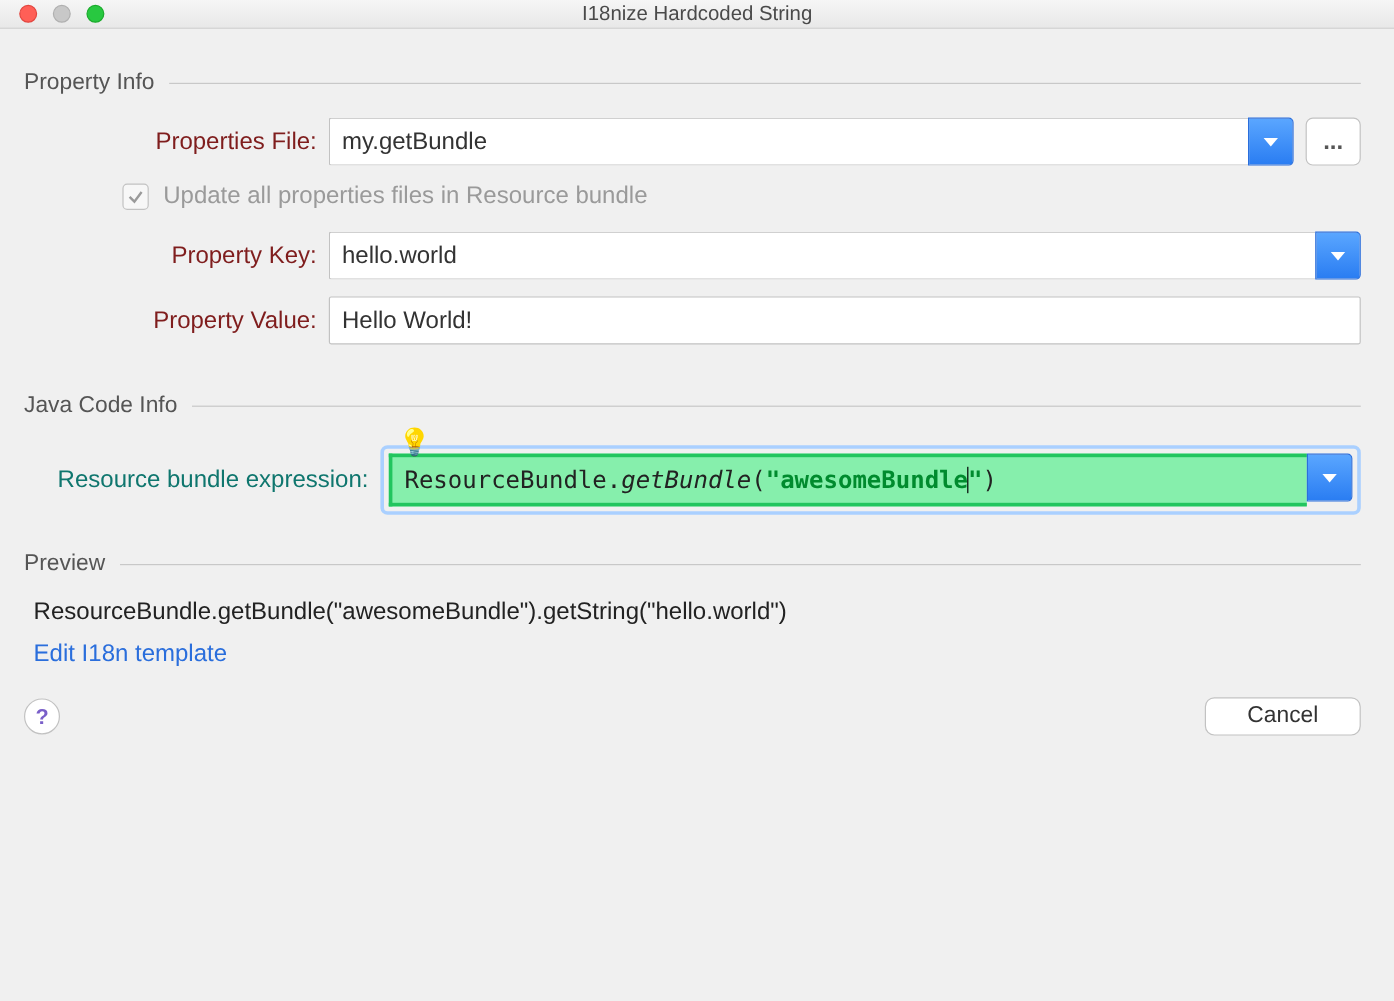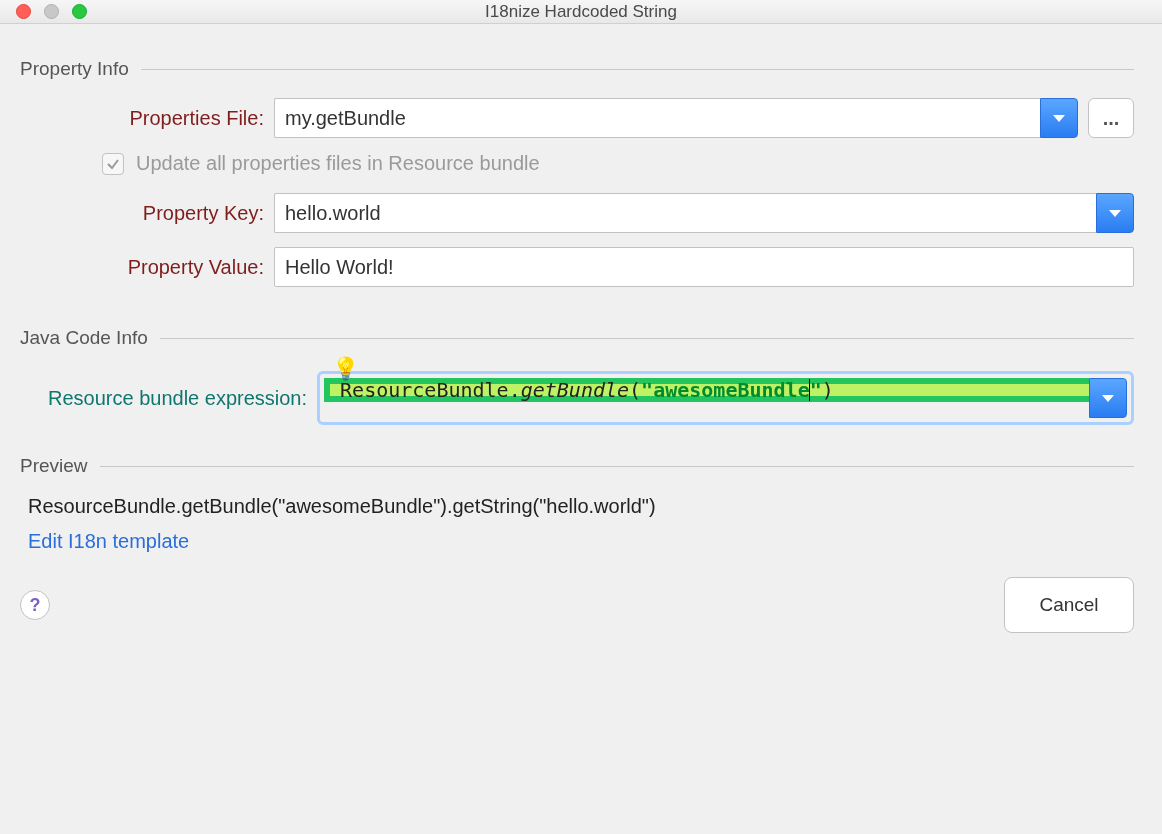--- a/index.html
+++ b/index.html
@@ -135,25 +135,25 @@
       border-radius: 6px;
     }
     .bulb {
       position: absolute;
       top: -18px;
       left: 12px;
       font-size: 22px;
       z-index: 2;
     }
     .code-field {
-      height: 24px;
-      display: flex;
-      align-items: center;
-      background: #bef264;
-      border: 6px solid #22c55e;
+      height: 44px;
+      display: flex;
+      align-items: center;
+      background: #86efac;
+      border: 3px solid #22c55e;
       font-family: "Menlo", "Consolas", monospace;
       font-size: 20px;
       padding: 0 10px;
     }
     .code-combo { display: flex; flex: 1; }
     .code-combo .code-field { flex: 1; border-right: none; }
     .code-token-class { color: #222; }
     .code-token-method { color: #222; font-style: italic; }
     .code-token-string { color: #008b2e; font-weight: bold; }
     .cursor { border-right: 1.5px solid #000; display: inline-block; height: 22px; vertical-align: middle; margin-left: -1px; }
@@ -176,21 +176,21 @@
       border: 1px solid #c2c2c2;
       border-radius: 50%;
       display: flex; align-items: center; justify-content: center;
       color: #7a5fc9;
       font-size: 18px; font-weight: bold;
       background: #fff;
       cursor: pointer;
     }
     .footer-btns { display: flex; gap: 18px; }
     .btn {
-      min-width: 130px; height: 56px;
+      min-width: 130px; height: 32px;
       border-radius: 8px;
       font-size: 19px;
       display: flex; align-items: center; justify-content: center;
       cursor: pointer;
     }
     .btn.secondary {
       background: #fff;
       border: 1px solid #c2c2c2;
       color: #333;
     }

